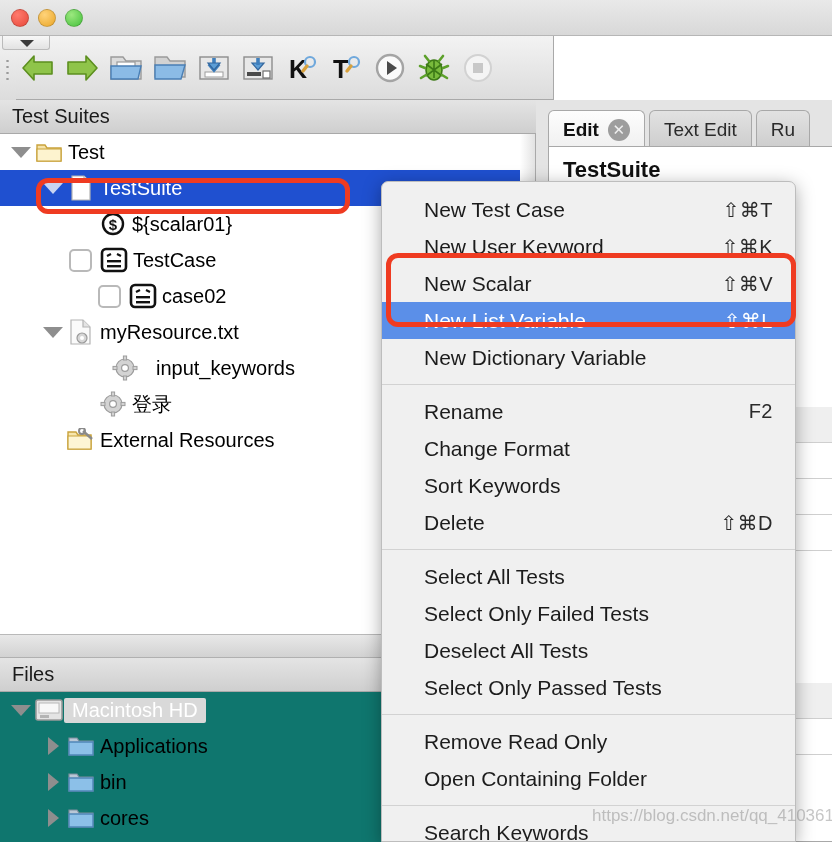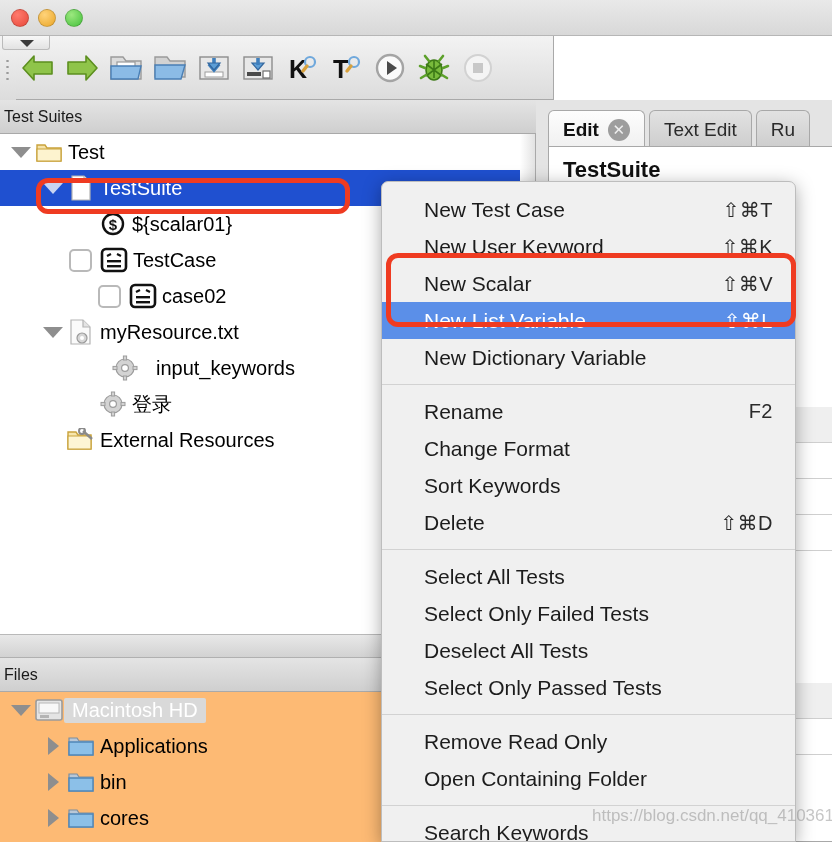--- a/index.html
+++ b/index.html
@@ -56,22 +56,22 @@
     border-radius: 3px;
   }
   .tb-btn svg { display: block; }
 
   
   .leftcol { position: absolute; left: 0; top: 100px; width: 536px; height: 742px; background:#fff; }
 
   .panel-header {
     height: 34px; background: linear-gradient(#e4e4e4,#cfcfcf);
     border-bottom: 1px solid #a9a9a9;
-    display: flex; align-items: center; padding-left: 4px;
-    font-size: 16px; color: #1a1a1a;
+    display: flex; align-items: center; padding-left: 12px;
+    font-size: 20px; color: #1a1a1a;
   }
   .tree-area {
     position: absolute; left: 0; top: 34px; width: 520px; height: 500px;
     background: #fff; overflow: hidden;
   }
   .tree-right-shadow {
     position: absolute; left: 520px; top: 34px; width: 16px; height: 500px;
     background: linear-gradient(to right,#ffffff,#e2e2e2);
     border-right: 1px solid #a9a9a9;
   }
@@ -92,21 +92,21 @@
   .lbl { padding-left: 4px; }
 
   
   .splitter {
     position: absolute; left: 0; top: 534px; width: 536px; height: 24px;
     background: linear-gradient(#e8e8e8,#d2d2d2);
     border-top: 1px solid #b9b9b9; border-bottom: 1px solid #b0b0b0;
     border-right: 1px solid #a9a9a9;
   }
   .files-panel { position: absolute; left: 0; top: 558px; width: 536px; height: 184px; background:#fff; }
-  .files-tree { position:absolute; left:0; top:34px; width:520px; height:150px; background:#fdba74; overflow:hidden; }
+  .files-tree { position:absolute; left:0; top:34px; width:520px; height:150px; background:#0f766e; overflow:hidden; }
   .files-right-shadow {
     position:absolute; left:520px; top:34px; width:16px; height:150px;
     background: linear-gradient(to right,#ffffff,#e2e2e2); border-right:1px solid #a9a9a9;
   }
   .ghost-sel { background:#d9d9d9; color:#ffffff; padding: 1px 8px; border-radius:2px; }
 
   
   .rightpane {
     position: absolute; left: 536px; top: 100px; width: 296px; height: 742px;
     background: #e4e4e4;

